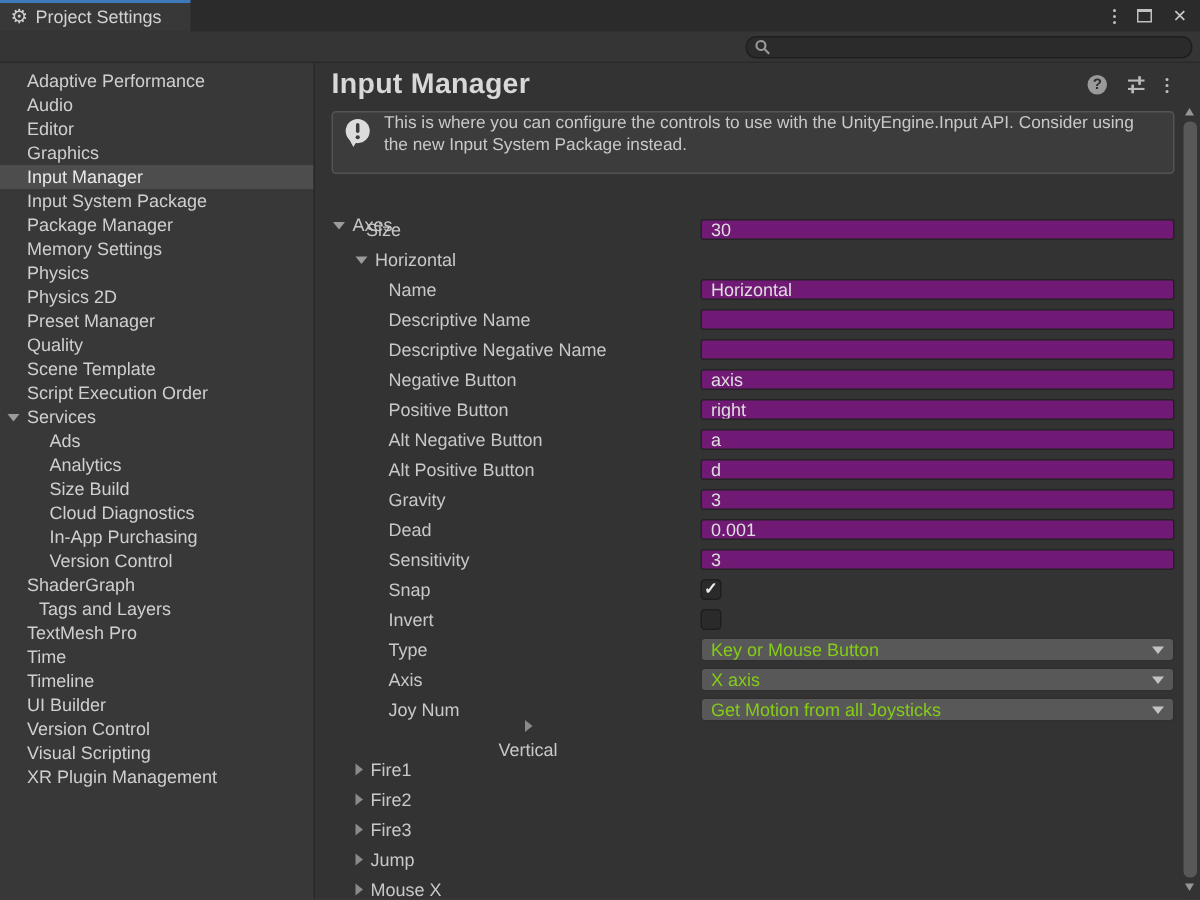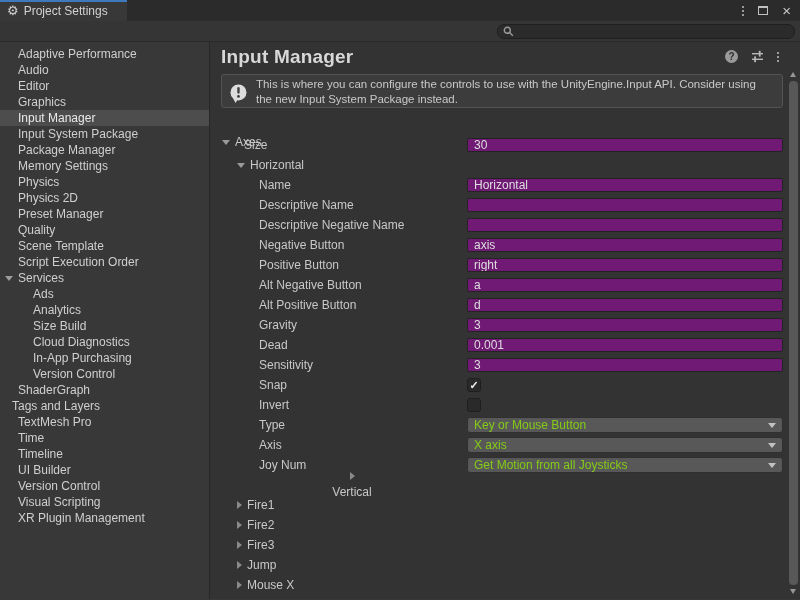--- a/index.html
+++ b/index.html
@@ -37,22 +37,22 @@
   .side-tri{position:absolute;left:5px;top:6px;}
   
   .main{flex:1;background:#333333;position:relative;padding-right:13px;overflow:hidden;}
   .mainhdr{height:25px;display:flex;align-items:center;padding:4px 4px 0 11px;}
   .mainhdr h1{margin:0;font-size:19px;font-weight:bold;color:#d8d8d8;letter-spacing:0.2px;}
   .hdricons{margin-left:auto;display:flex;align-items:center;gap:13px;padding-right:4px;}
   .helpcircle{width:13px;height:13px;border-radius:50%;background:#9a9a9a;color:#2d2d2d;
     font-size:10px;font-weight:bold;display:flex;align-items:center;justify-content:center;line-height:1;}
   
   .helpbox{
-    margin:7px 4px 0 11px;height:34px;background:#3c3c3c;border:1px solid #545454;border-radius:3px;
-    display:flex;align-items:flex-end;gap:8px;padding:0 12px 0 7px;
+    margin:7px 4px 0 11px;height:42px;background:#3c3c3c;border:1px solid #545454;border-radius:3px;
+    display:flex;align-items:flex-start;gap:8px;padding:0 12px 0 7px;
   }
   .helpbox .txt{font-size:11.5px;line-height:1.3;color:#c9c9c9;}
   
   .props{margin-top:7px;}
   .prow{height:20px;display:flex;align-items:center;padding-right:4px;}
   .plabel{width:257px;flex:none;display:flex;align-items:center;gap:5px;color:#c8c8c8;overflow:hidden;white-space:nowrap;}
   .tfield{
     flex:1;height:14px;background:#701a75;border:1px solid #232323;border-radius:2px;
     padding:0 6px;color:#dedede;display:flex;align-items:center;white-space:nowrap;overflow:hidden;
   }
@@ -129,21 +129,21 @@
           <div class="side-item" style="padding-left: 18px;"><span>Scene Template</span></div>
           <div class="side-item" style="padding-left: 18px;"><span>Script Execution Order</span></div>
           <div class="side-item" style="padding-left: 18px;"><span class="tri down side-tri"></span><span>Services</span></div>
           <div class="side-item" style="padding-left: 33px;"><span>Ads</span></div>
           <div class="side-item" style="padding-left: 33px;"><span>Analytics</span></div>
           <div class="side-item" style="padding-left: 33px;"><span>Size Build</span></div>
           <div class="side-item" style="padding-left: 33px;"><span>Cloud Diagnostics</span></div>
           <div class="side-item" style="padding-left: 33px;"><span>In-App Purchasing</span></div>
           <div class="side-item" style="padding-left: 33px;"><span>Version Control</span></div>
           <div class="side-item" style="padding-left: 18px;"><span>ShaderGraph</span></div>
-          <div class="side-item" style="padding-left: 12px;"><span>Tags and Layers</span></div>
+          <div class="side-item" style="padding-left: 26px;"><span>Tags and Layers</span></div>
           <div class="side-item" style="padding-left: 18px;"><span>TextMesh Pro</span></div>
           <div class="side-item" style="padding-left: 18px;"><span>Time</span></div>
           <div class="side-item" style="padding-left: 18px;"><span>Timeline</span></div>
           <div class="side-item" style="padding-left: 18px;"><span>UI Builder</span></div>
           <div class="side-item" style="padding-left: 18px;"><span>Version Control</span></div>
           <div class="side-item" style="padding-left: 18px;"><span>Visual Scripting</span></div>
           <div class="side-item" style="padding-left: 18px;"><span>XR Plugin Management</span></div>
         </div>
     </div>
 

